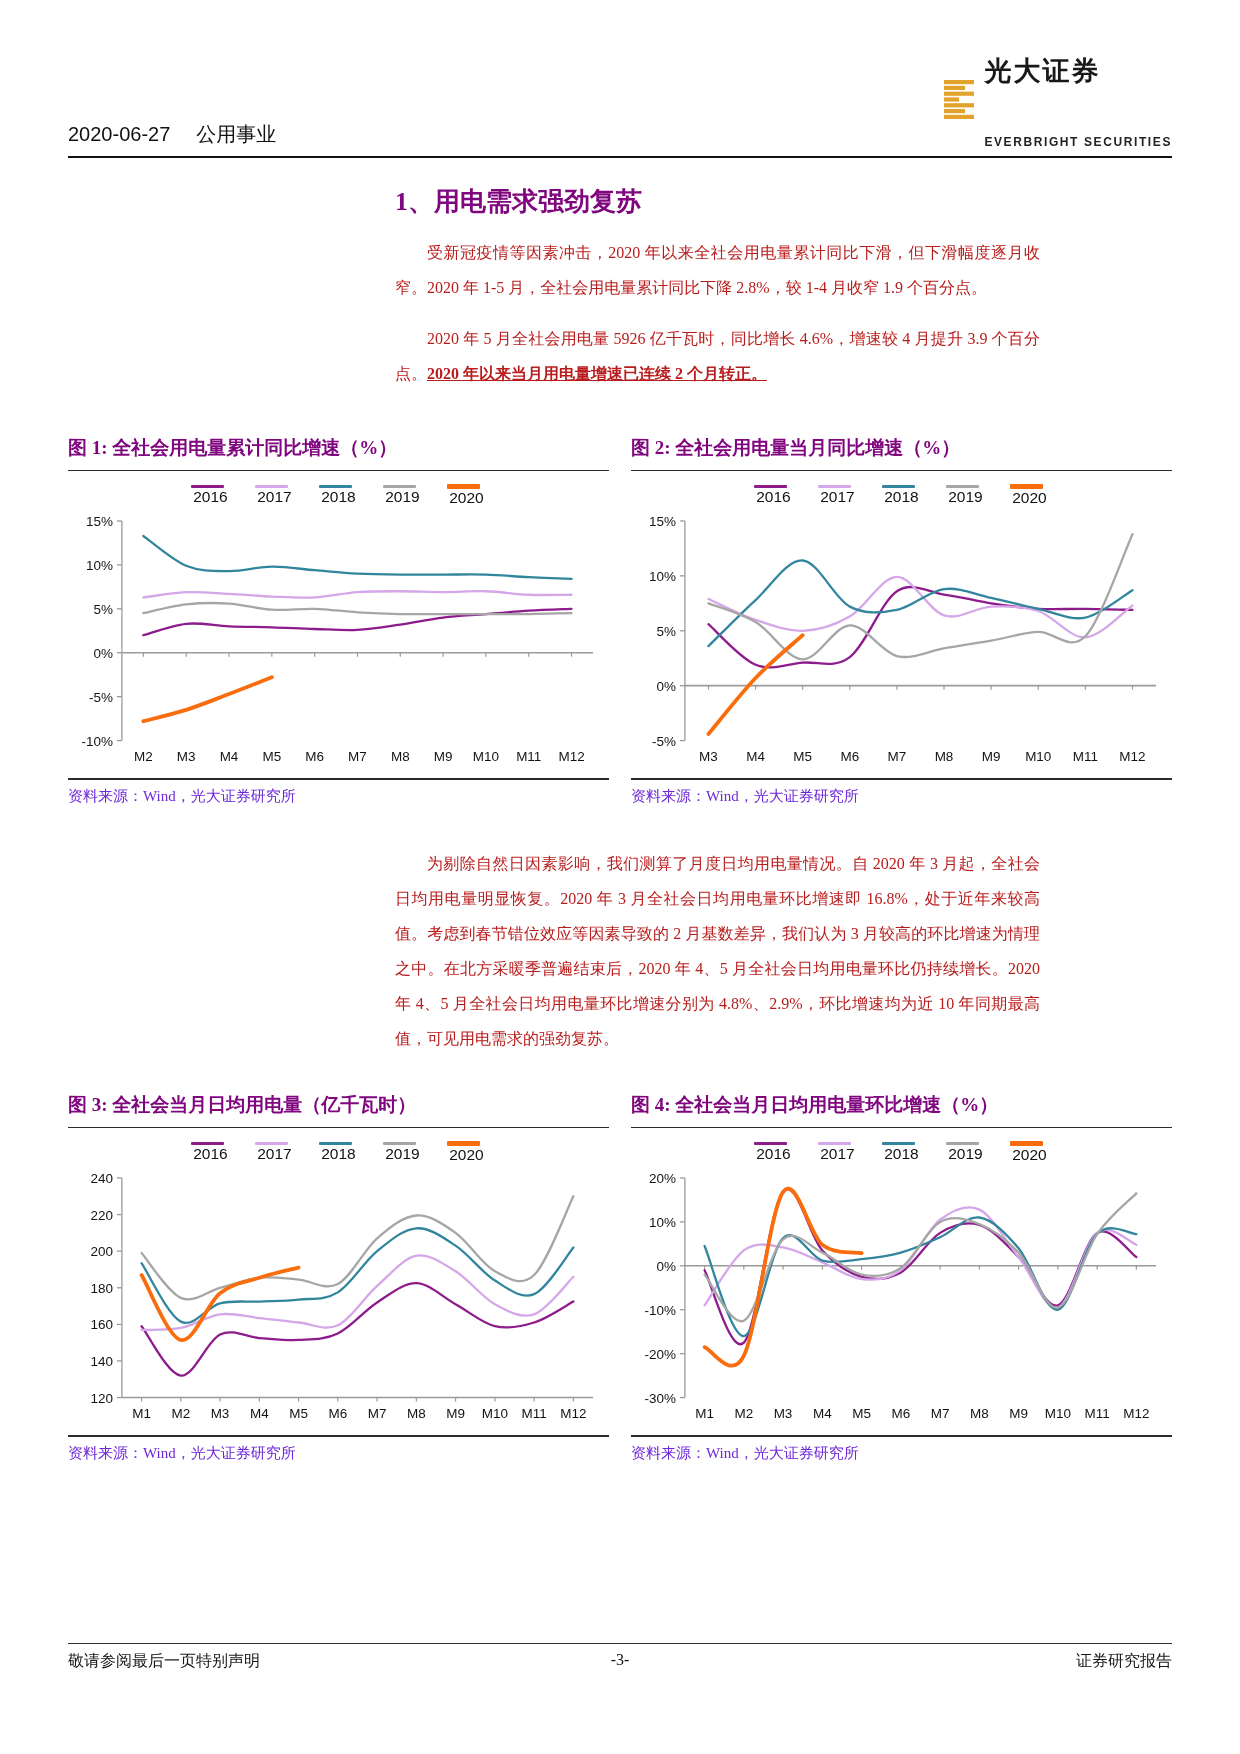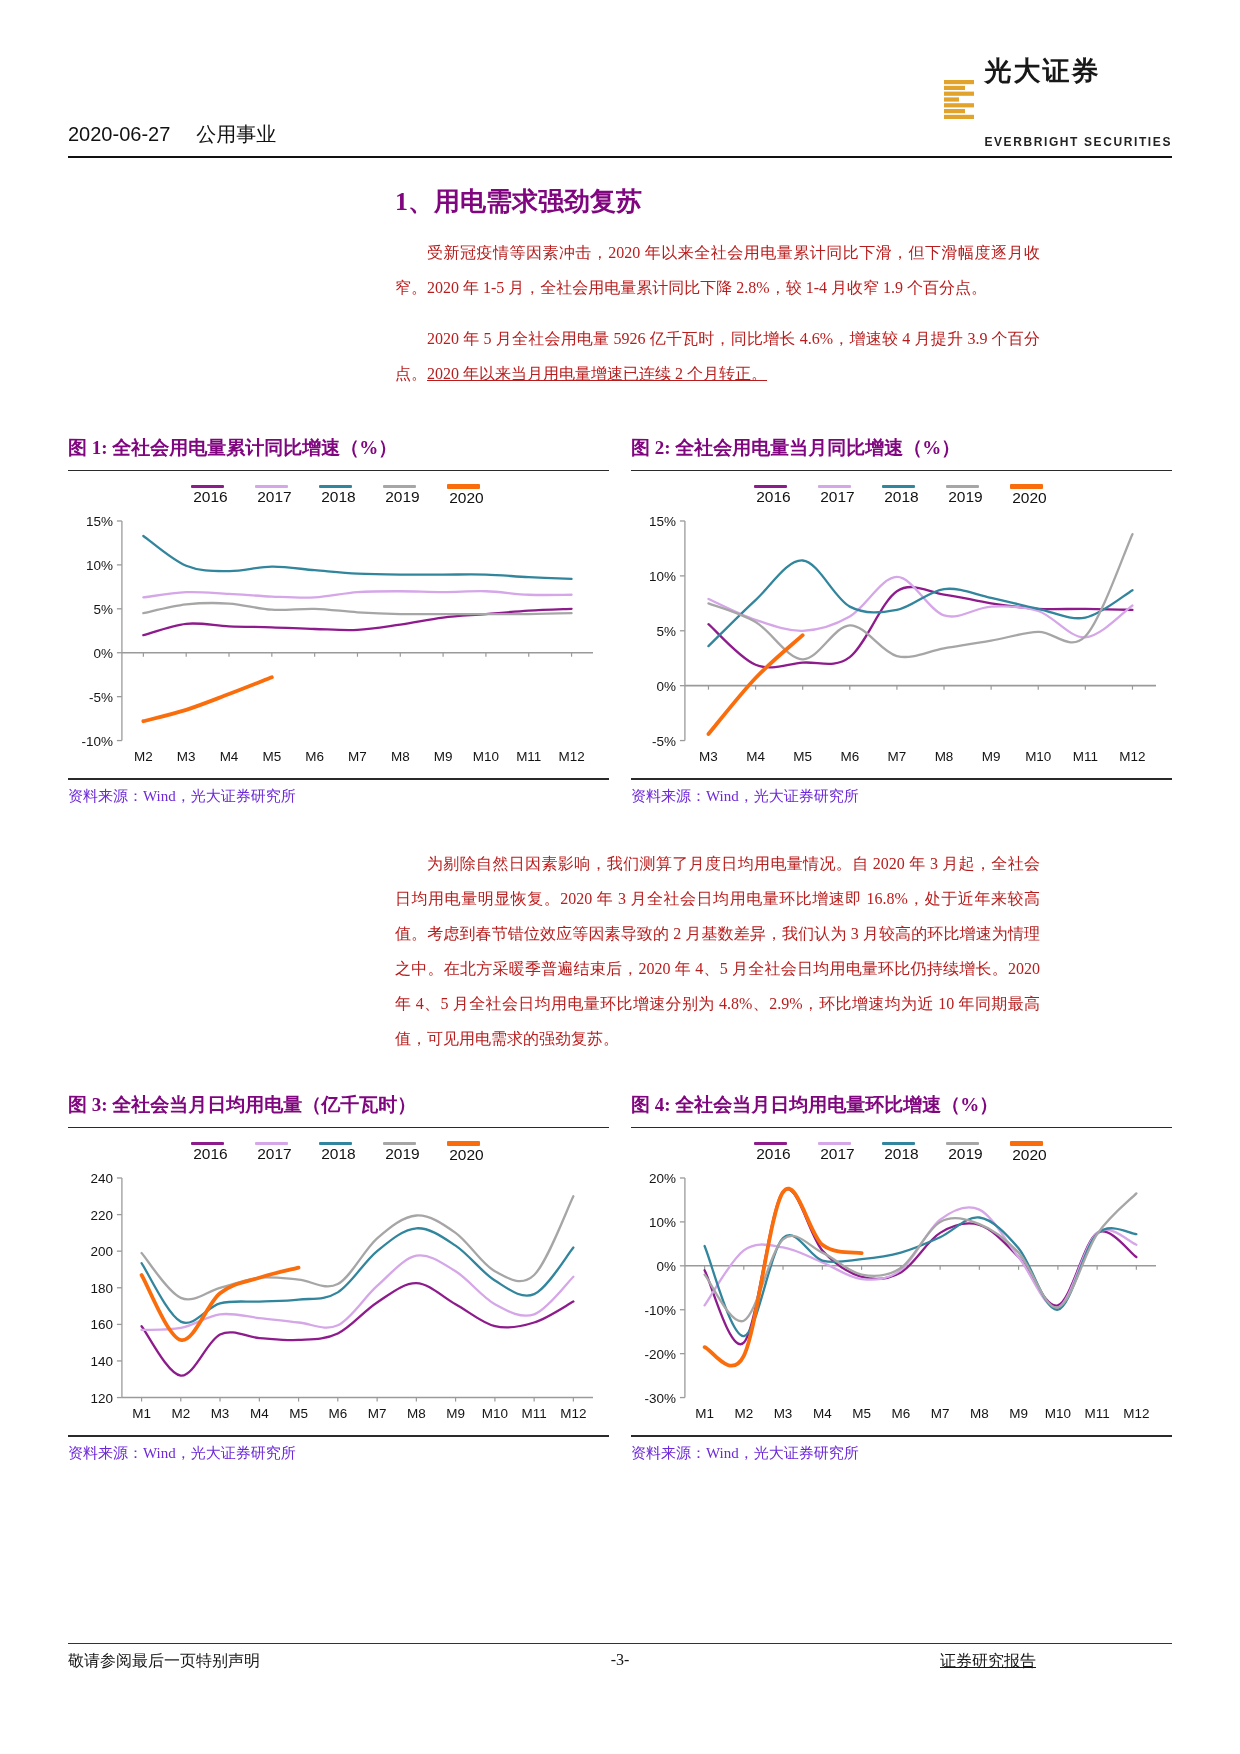--- a/index.html
+++ b/index.html
@@ -30,21 +30,21 @@
     font-size:26px;font-weight:bold;color:#80067F;
   }
   .para{
     margin-left:327px;width:645px;
     font-size:16px;line-height:35px;text-align:justify;text-indent:2em;
     color:#b91c1c;
   }
   .para.p1{margin-top:16px;}
   .para.p2{margin-top:12px;}
   .para.p3{margin-top:40px;}
-  .strong-u{font-weight:normal;text-decoration:underline;}
+  .strong-u{font-weight:bold;text-decoration:underline;}
   
   .fig-row{display:flex;gap:22px;margin-top:44px;}
   .fig-row.second{margin-top:36px;}
   .figure{flex:1;min-width:0;}
   .fig-title{
     font-size:19px;font-weight:bold;color:#80067F;
     padding-bottom:9px;border-bottom:1.5px solid #2a2a2a;
   }
   .fig-legend{
     display:flex;justify-content:center;align-items:center;gap:24px;
@@ -61,21 +61,21 @@
   
   .footer{
     position:absolute;left:68px;right:68px;top:1643px;
     border-top:1.5px solid #333;
     display:flex;align-items:flex-start;
     padding-top:7px;
     font-size:16px;color:#161616;
   }
   .footer span{flex:1;}
   .footer .f-center{text-align:center;}
-  .footer .f-right{text-align:center;text-decoration:underline;}
+  .footer .f-right{text-align:right;}
 </style>
 </head>
 <body>
 
 <div class="page">
 
   <div class="header">
     <div class="header-left">
       <span class="hdr-date">2020-06-27</span><span>公用事业</span>
     </div>

